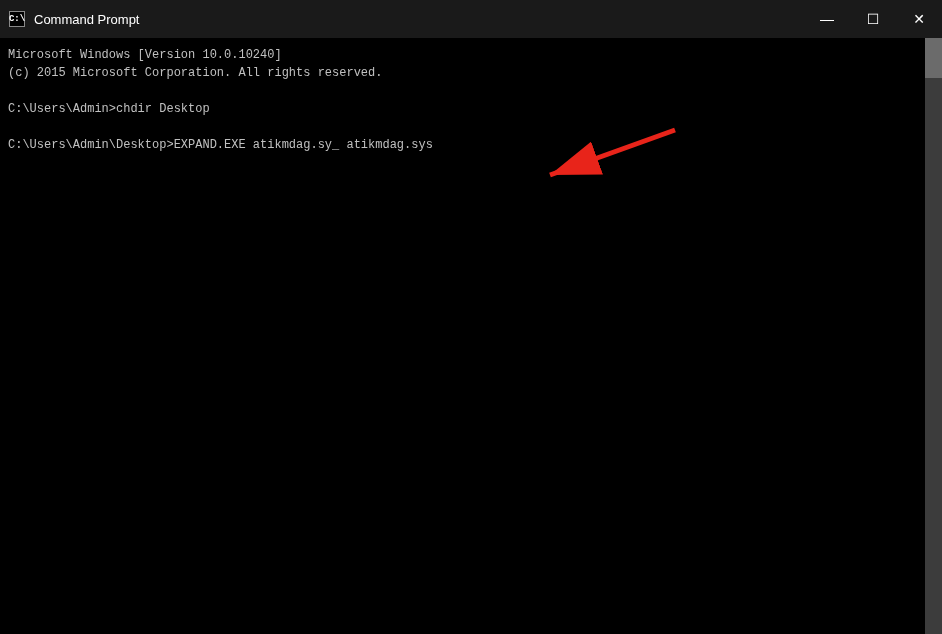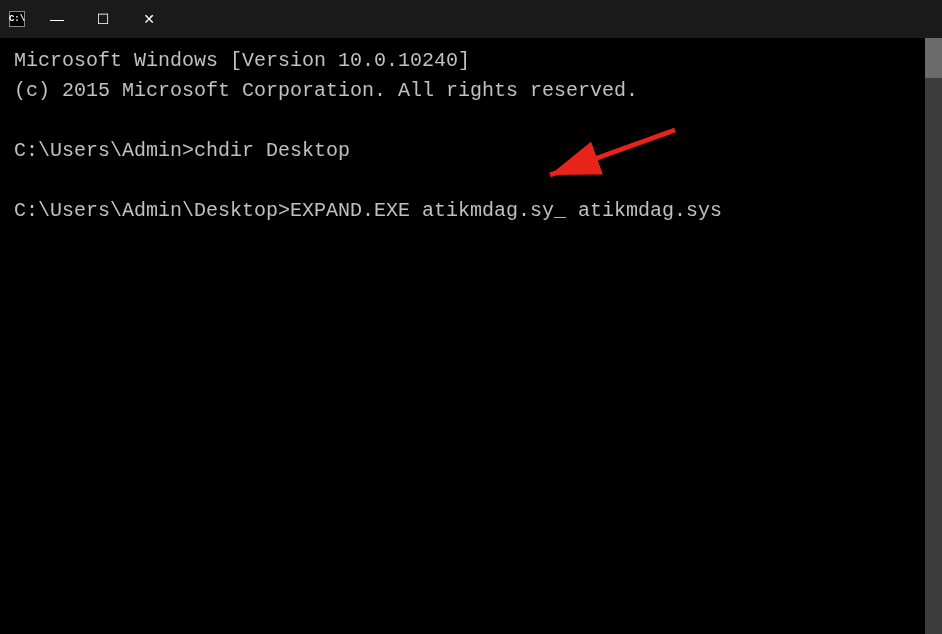--- a/index.html
+++ b/index.html
@@ -88,22 +88,22 @@
       display: flex;
       flex: 1;
       overflow: hidden;
     }
 
     .terminal {
       flex: 1;
       background: #000;
       color: #c0c0c0;
       font-family: 'Courier New', Courier, monospace;
-      font-size: 20px;
-      padding: 8px 14px;
+      font-size: 12px;
+      padding: 8px 8px;
       overflow: hidden;
       line-height: 1.5;
       white-space: pre;
     }
 
     .scrollbar {
       width: 17px;
       background: #3c3c3c;
       flex-shrink: 0;
     }
@@ -124,20 +124,21 @@
 </head>
 <body>
 
 <div class="window-wrapper">
   <div class="window">
 
     <div class="title-bar">
       <div class="title-bar-icon">
         <div class="cmd-icon">C:\</div>
       </div>
+      <span class="title-bar-text">Command Prompt</span>
       <div class="title-bar-controls">
         <button class="title-bar-btn">—</button>
         <button class="title-bar-btn">☐</button>
         <button class="title-bar-btn close">✕</button>
       </div>
     </div>
 
     <div class="content-area">
       <div class="terminal"><span>Microsoft Windows [Version 10.0.10240]</span>
 <span>(c) 2015 Microsoft Corporation. All rights reserved.</span>

